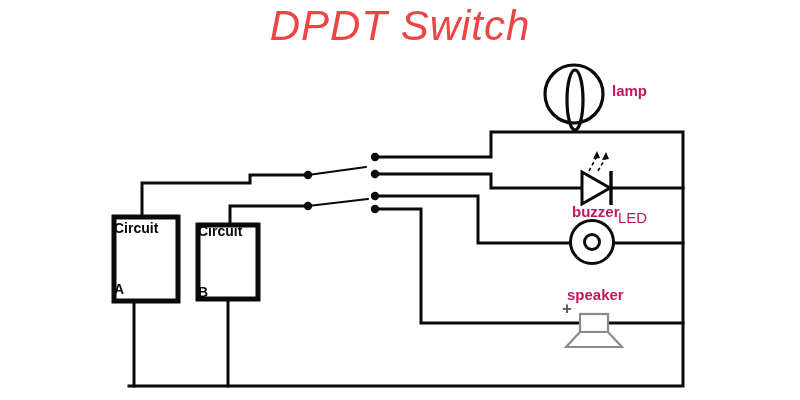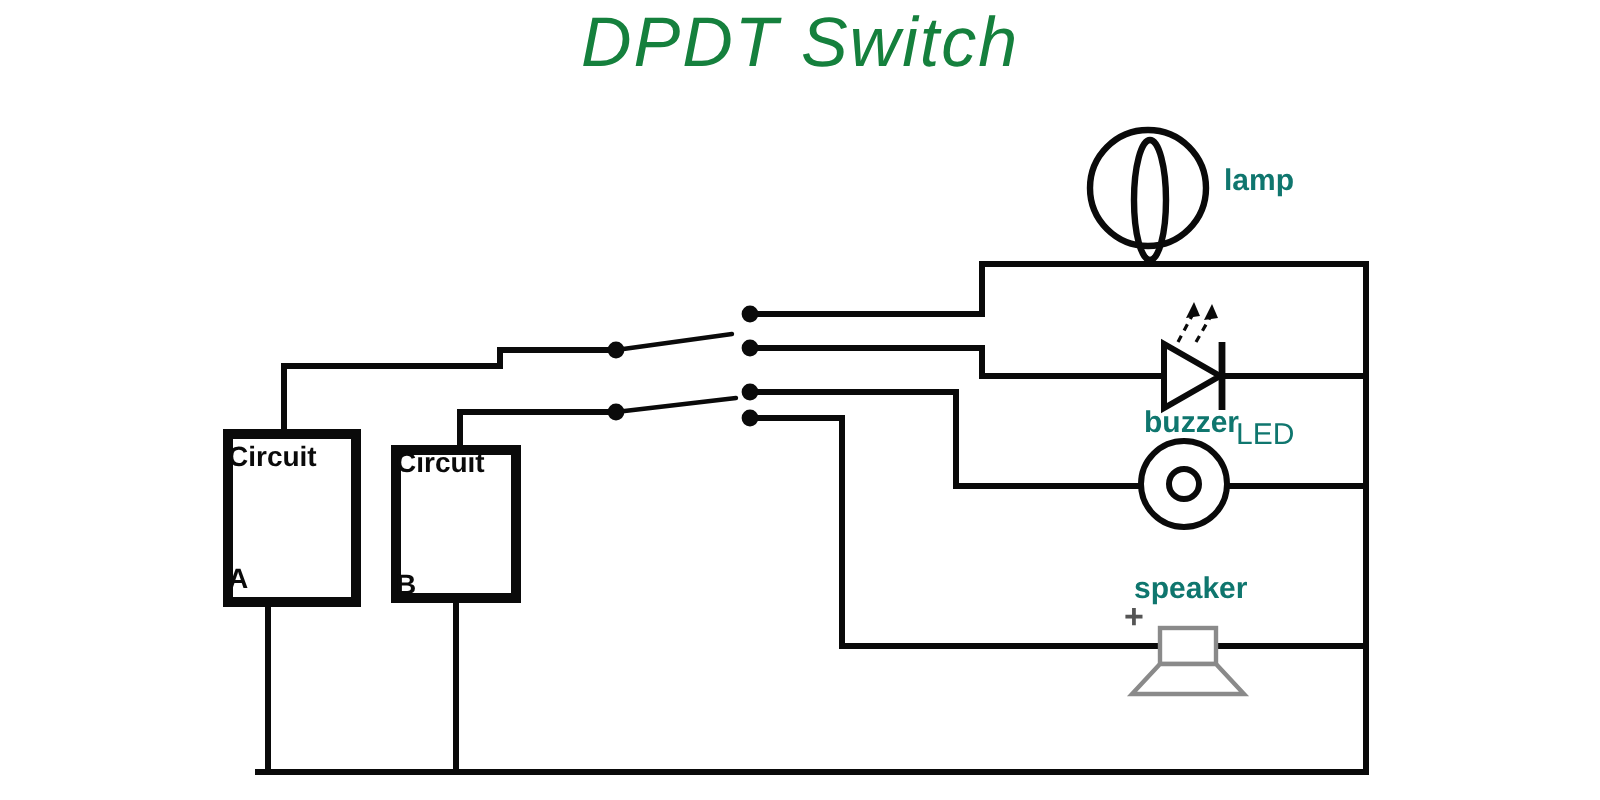--- a/index.html
+++ b/index.html
@@ -9,27 +9,27 @@
     background:#ffffff;
     overflow:hidden;
     font-family:"Liberation Sans", sans-serif;
     color:#0a0a0a;
   }
   .title{
     position:absolute;
     top:2px;left:0;width:100%;
     text-align:center;
     font-style:italic;
-    font-size:35px;
+    font-size:42px;
     font-weight:400;
     letter-spacing:1px;
-    color:#15803d;
+    color:#ef4444;
   }
   svg.diagram{position:absolute;left:0;top:0;}
-  .lbl{position:absolute;font-size:15px;font-weight:bold;line-height:1;color:#0f766e;}
+  .lbl{position:absolute;font-size:15px;font-weight:bold;line-height:1;color:#be185d;}
   .lbl-led{font-weight:500;margin-top:43px;}
   .lbl-plus{color:#555;font-size:17px;font-weight:bold;}
   .boxlabel{
     position:absolute;
     display:flex;flex-direction:column;
     align-items:flex-start;justify-content:center;
     font-size:14px;font-weight:bold;line-height:17px;
     text-align:center;
     gap:44px;
   }

